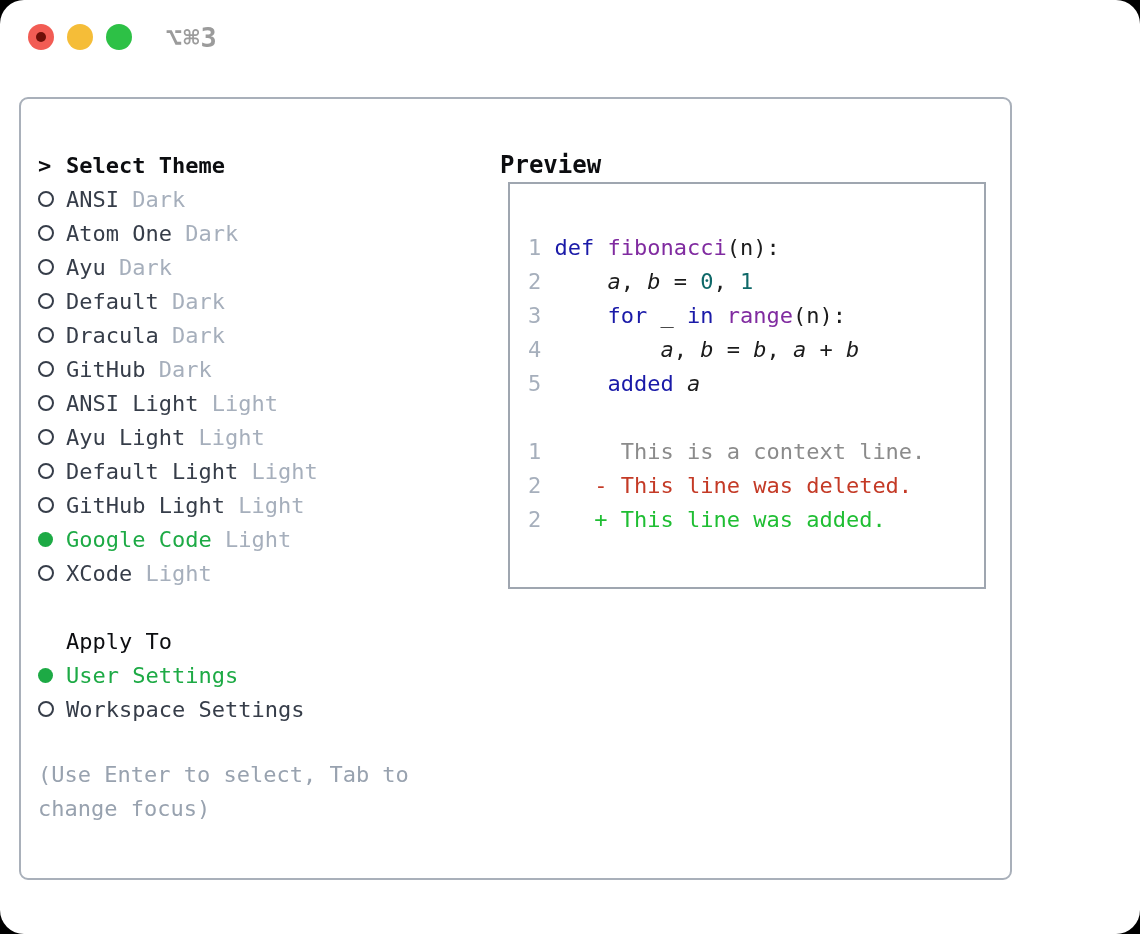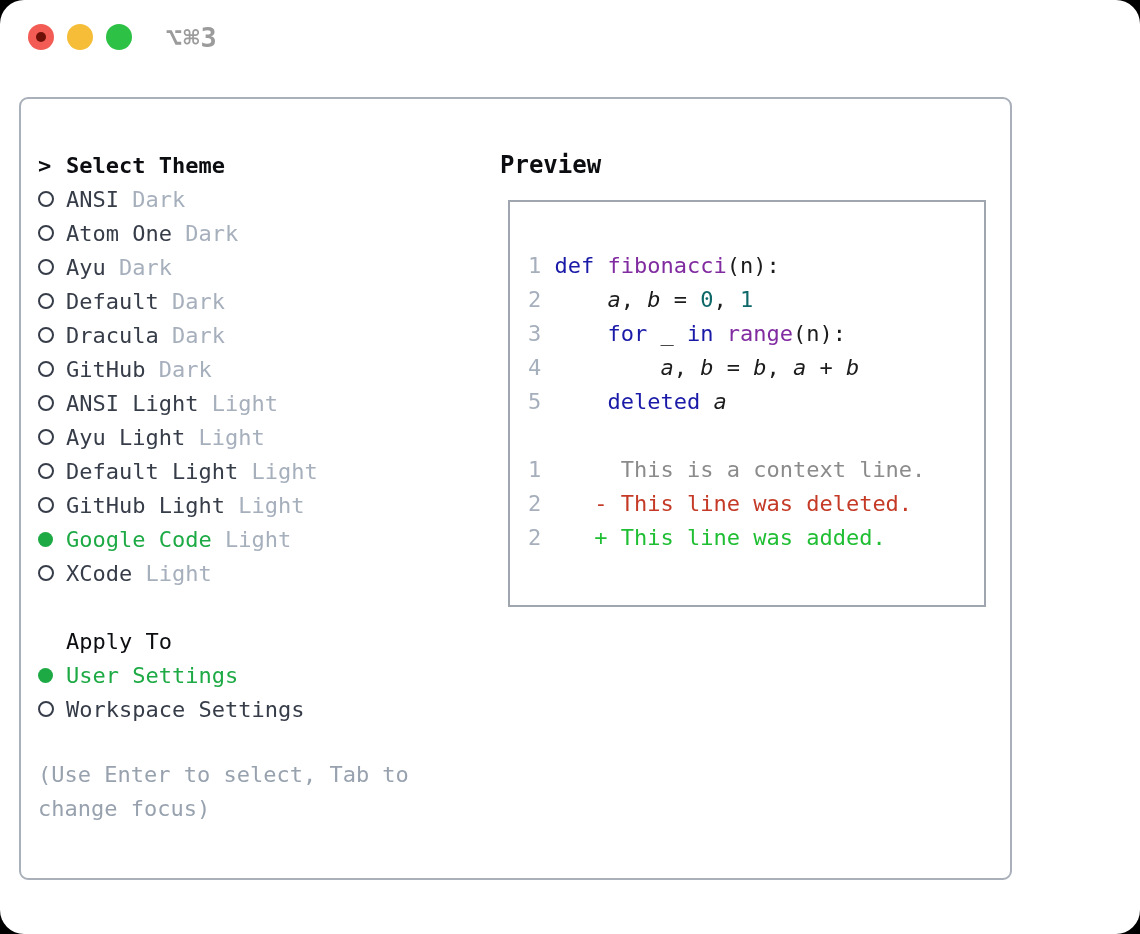--- a/index.html
+++ b/index.html
@@ -39,21 +39,21 @@
   .theme-variant{color:var(--muted);white-space:pre;text-align:right;}
   .section-label{color:var(--header);}
   .opt-label.sel{color:var(--green);}
   .hint{
     margin-top:32px;width:420px;font-size:22px;line-height:34px;color:var(--hint);
   }
   
   .right-col{position:absolute;left:479px;top:49px;}
   .preview-title{height:34px;line-height:34px;font-size:24px;font-weight:bold;color:var(--header);}
   .preview-box{
-    margin-left:8px;margin-top:18px;width:478px;height:407px;box-sizing:border-box;
+    margin-left:8px;width:478px;height:407px;box-sizing:border-box;
     border:2px solid var(--border-box);padding:47px 0 0 18px;overflow:hidden;
   }
   .pline{height:34px;line-height:34px;font-size:22px;white-space:pre;}
   .lnum{color:var(--lnum);}
   .tk-plain{color:var(--code-plain);}
   .tk-kw{color:var(--code-kw);}
   .tk-fn{color:var(--code-fn);}
   .tk-lit{color:var(--code-lit);}
   .tk-var{color:var(--code-plain);font-style:italic;}
   .tk-ctx{color:var(--diff-ctx);}
@@ -190,21 +190,21 @@
       <div class="hint">(Use Enter to select, Tab to change focus)</div>
     </div>
 
     <div class="right-col">
       <div class="preview-title">Preview</div>
       <div class="preview-box" id="preview-box">
           <div class="pline"><span class="lnum">1</span><span class="tk-plain"> </span><span class="tk-kw">def</span><span class="tk-plain"> </span><span class="tk-fn">fibonacci</span><span class="tk-plain">(n):</span></div>
           <div class="pline"><span class="lnum">2</span><span class="tk-plain">     </span><span class="tk-var">a</span><span class="tk-plain">, </span><span class="tk-var">b</span><span class="tk-plain"> = </span><span class="tk-lit">0</span><span class="tk-plain">, </span><span class="tk-lit">1</span></div>
           <div class="pline"><span class="lnum">3</span><span class="tk-plain">     </span><span class="tk-kw">for</span><span class="tk-plain"> _ </span><span class="tk-kw">in</span><span class="tk-plain"> </span><span class="tk-fn">range</span><span class="tk-plain">(n):</span></div>
           <div class="pline"><span class="lnum">4</span><span class="tk-plain">         </span><span class="tk-var">a</span><span class="tk-plain">, </span><span class="tk-var">b</span><span class="tk-plain"> = </span><span class="tk-var">b</span><span class="tk-plain">, </span><span class="tk-var">a</span><span class="tk-plain"> + </span><span class="tk-var">b</span></div>
-          <div class="pline"><span class="lnum">5</span><span class="tk-plain">     </span><span class="tk-kw">deleted</span><span class="tk-plain"> </span><span class="tk-var">a</span></div>
+          <div class="pline"><span class="lnum">5</span><span class="tk-plain">     </span><span class="tk-kw">added</span><span class="tk-plain"> </span><span class="tk-var">a</span></div>
           <div class="pline"></div>
           <div class="pline"><span class="lnum">1</span><span class="tk-ctx">      This is a context line.</span></div>
           <div class="pline"><span class="lnum">2</span><span class="tk-del">    - This line was deleted.</span></div>
           <div class="pline"><span class="lnum">2</span><span class="tk-add">    + This line was added.</span></div>
         </div>
     </div>
 
   </div>
 </div>
 

